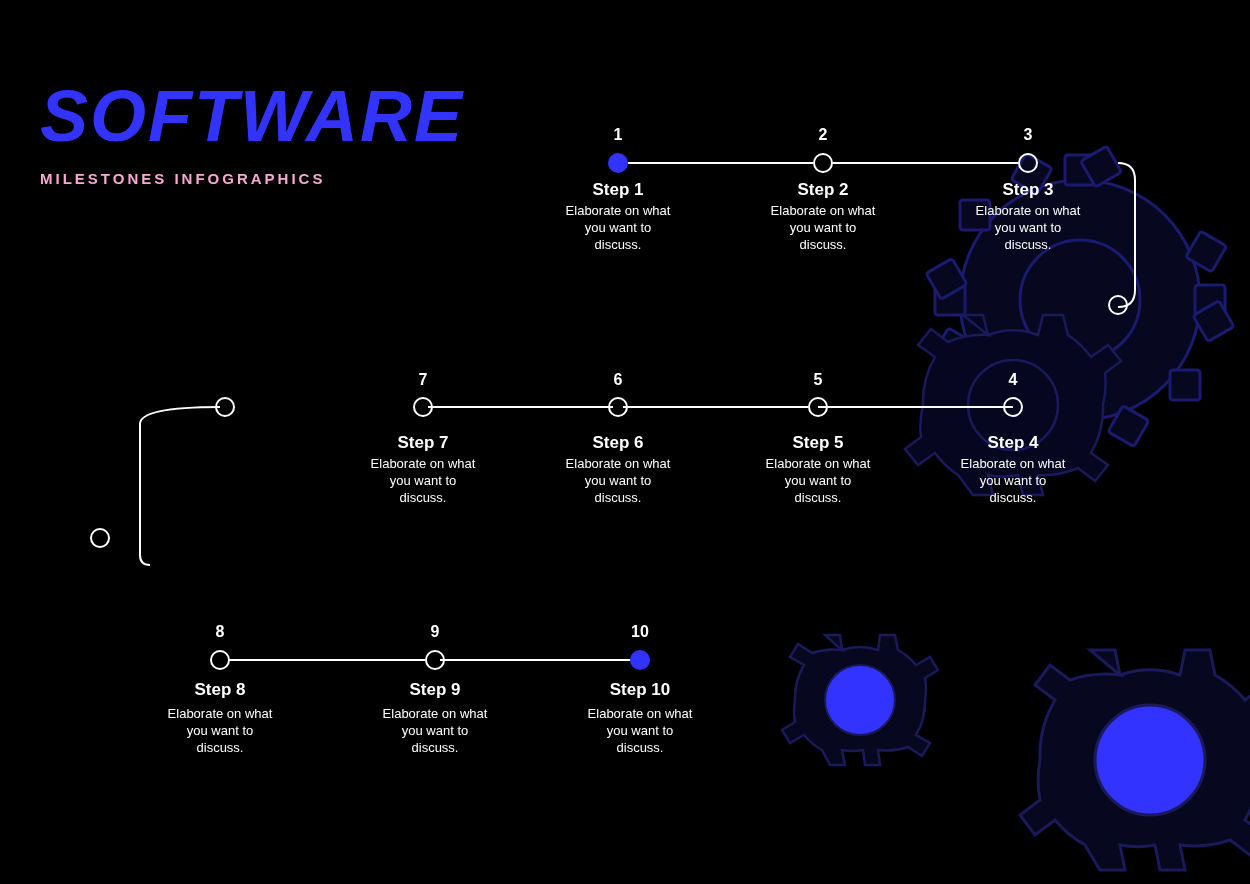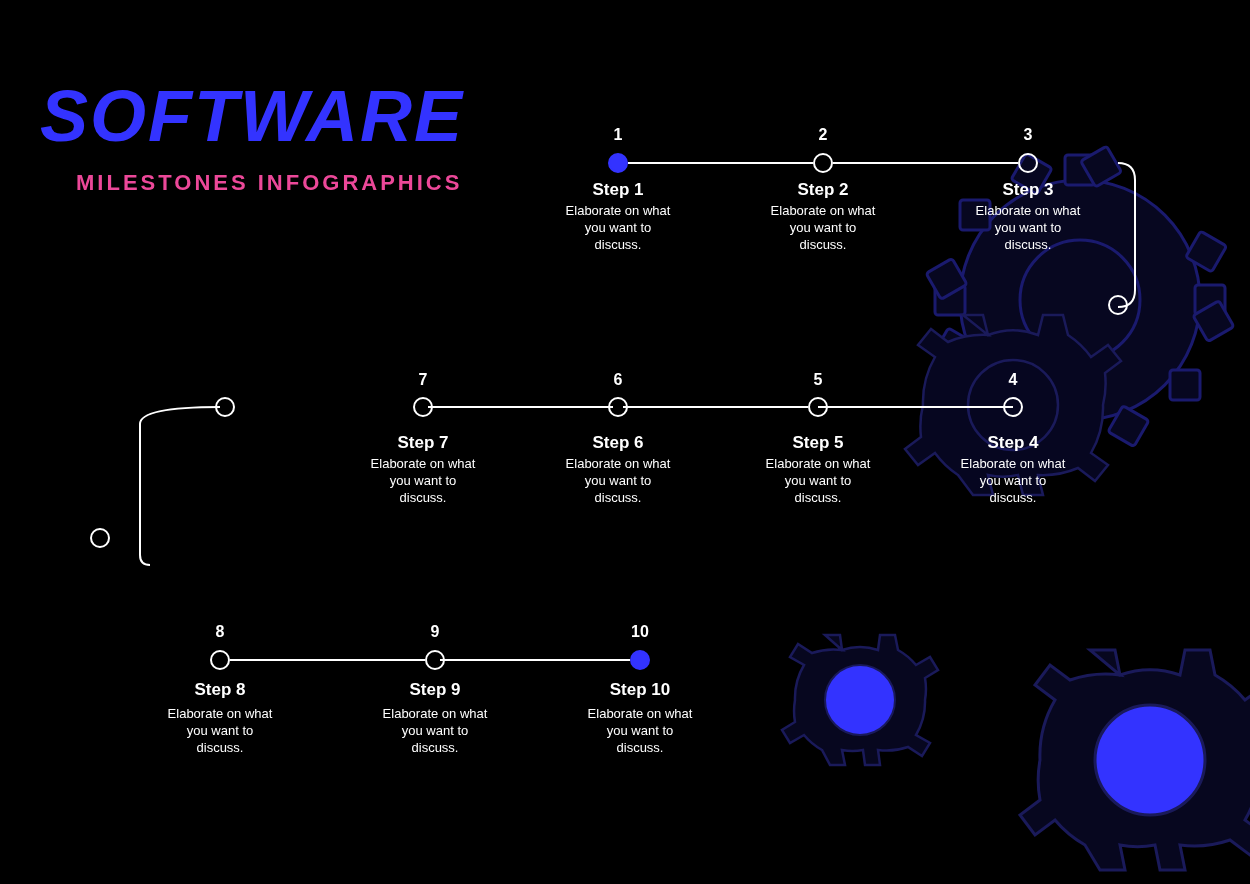--- a/index.html
+++ b/index.html
@@ -30,27 +30,26 @@
       font-size: 72px;
       font-weight: 900;
       color: #3333ff;
       line-height: 1.0;
       letter-spacing: 2px;
       text-transform: uppercase;
       font-style: italic;
     }
 
     .title-sub {
-      font-size: 22px;
+      font-size: 15px;
       font-weight: 700;
-      color: #ec4899;
+      color: #f9a8d4;
       letter-spacing: 3px;
       margin-top: 18px;
       text-transform: uppercase;
-      margin-left: 36px;
     }
   </style>
 </head>
 <body>
 
 <div class="main-container">
 
   <div class="title-section">
     <div class="title-main">SOFTWARE</div>
     <div class="title-sub">MILESTONES INFOGRAPHICS</div>

